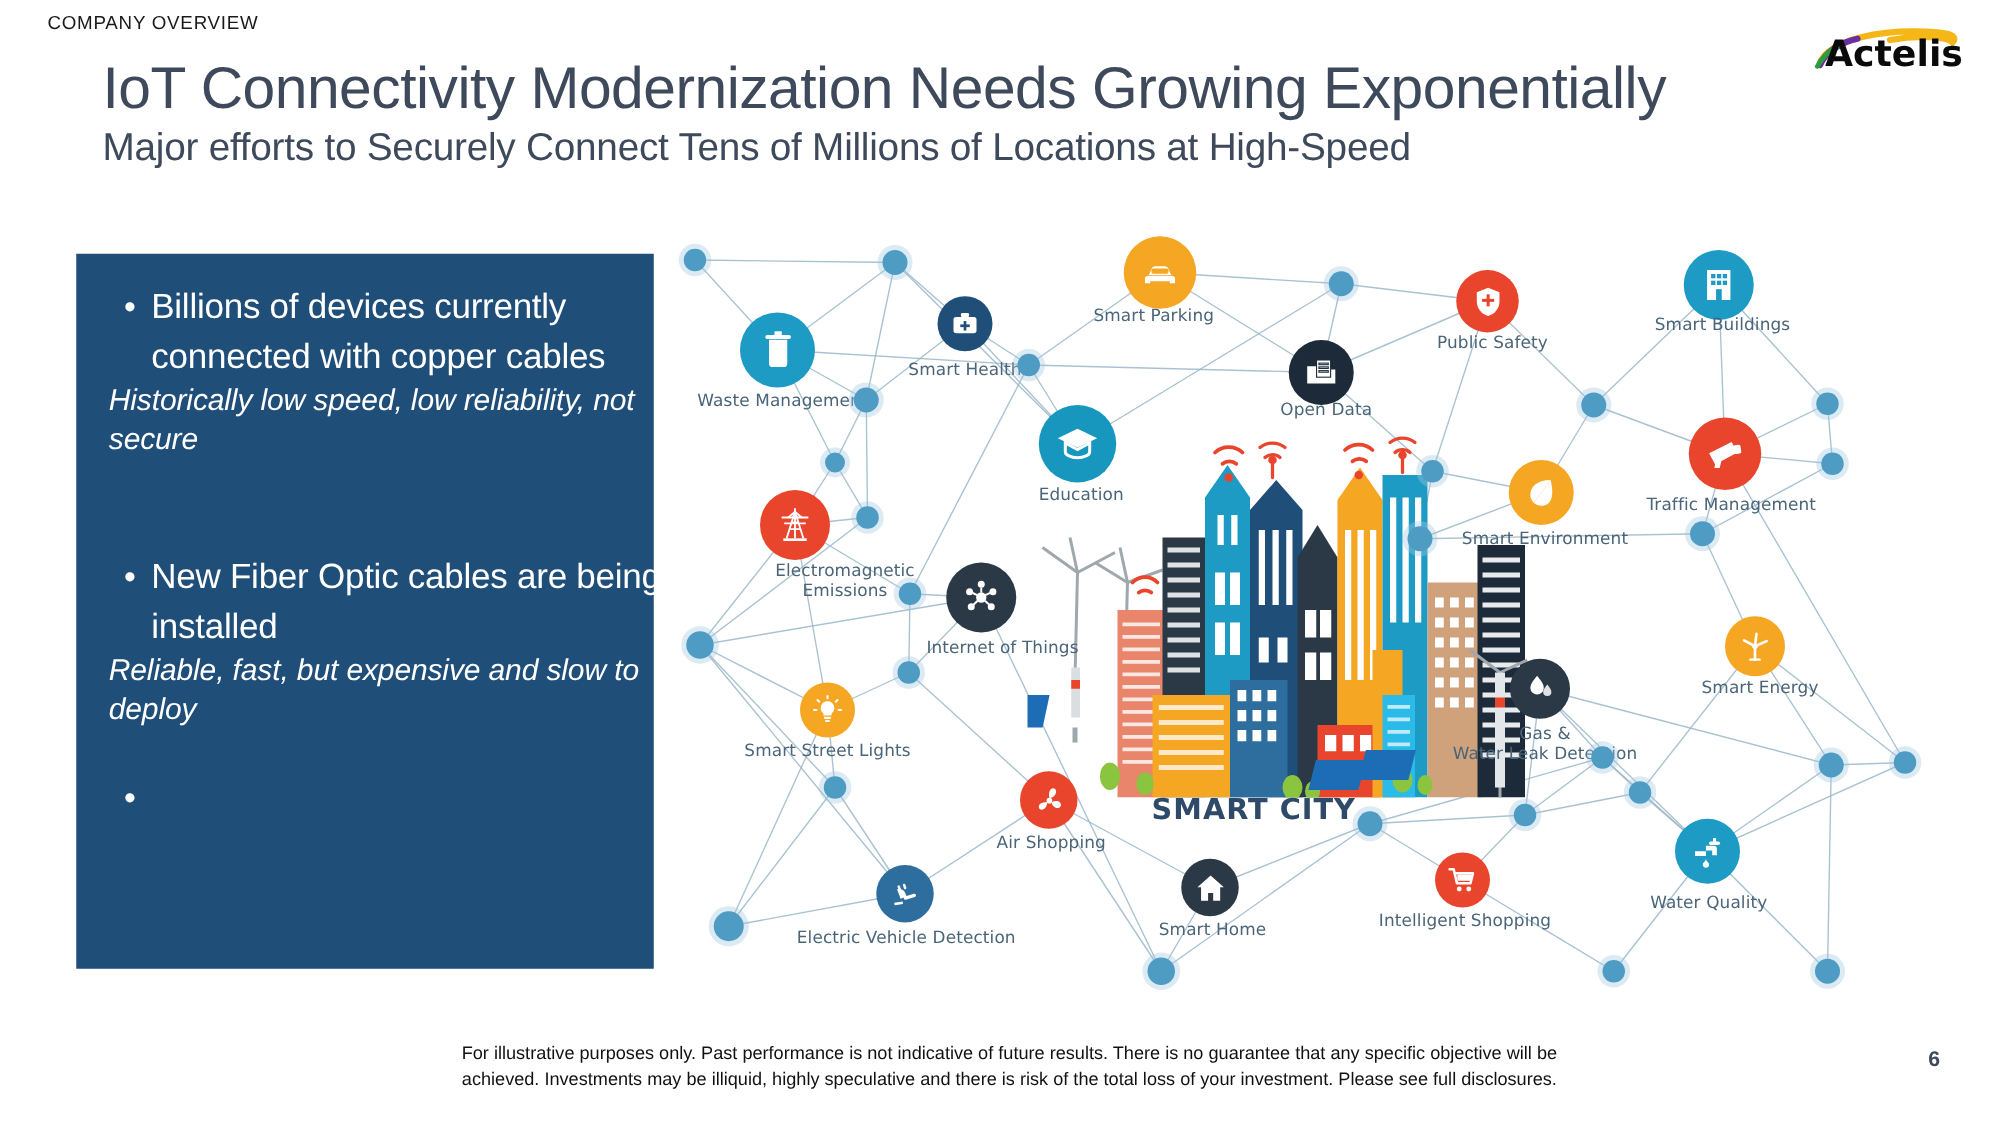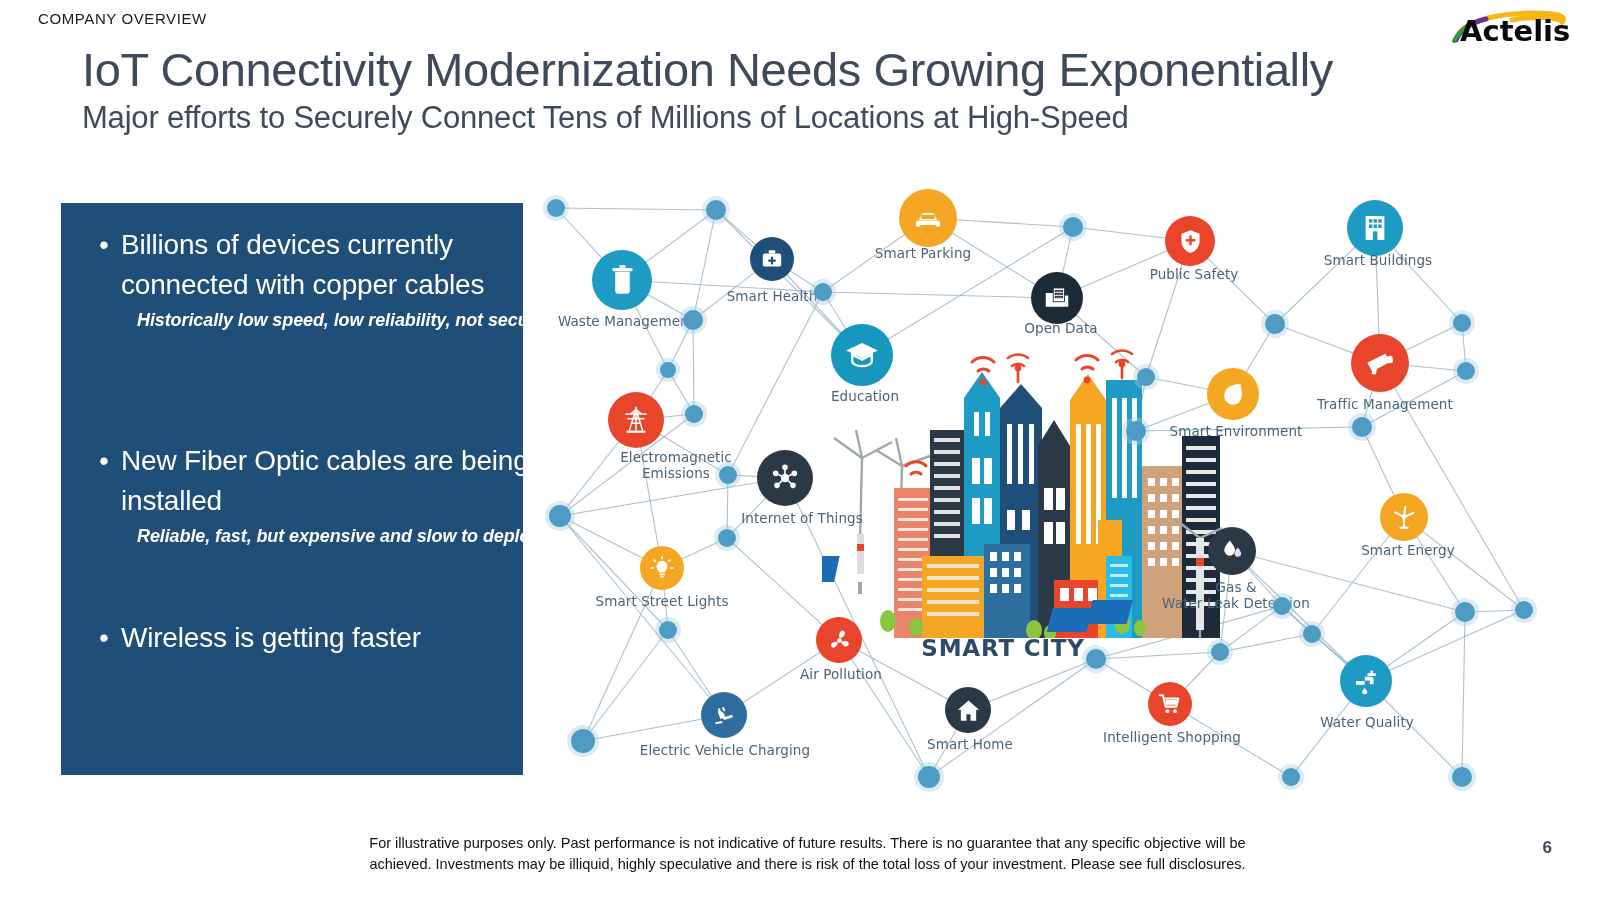--- a/index.html
+++ b/index.html
@@ -8,31 +8,31 @@
 
   
   #eyebrow{position:absolute;left:38px;top:10px;font-size:15px;letter-spacing:.6px;
            color:#1a1a1a;font-weight:400;}
   #title{position:absolute;left:82px;top:42px;font-size:47px;color:#3E4A5B;
          font-weight:400;letter-spacing:-.4px;white-space:nowrap;}
   #subtitle{position:absolute;left:82px;top:100px;font-size:31px;color:#3E4A5B;
             font-weight:400;letter-spacing:-.2px;white-space:nowrap;}
 
   
-  #logo{position:absolute;right:26px;top:8px;width:140px;height:42px;}
+  #logo{position:absolute;right:26px;top:20px;width:140px;height:42px;}
 
   
   #panel{position:absolute;left:61px;top:203px;width:462px;height:572px;
          background:#1F4E79;}
   .blk{position:absolute;left:0;width:100%;}
   .bullet{display:flex;color:#fff;}
   .dot{width:34px;flex:0 0 34px;text-align:center;font-size:27px;line-height:40px;}
   .btext{font-size:28px;line-height:40px;font-weight:400;letter-spacing:-.2px;}
-  .sub{margin-left:50px;font-size:18px;line-height:31px;font-style:italic;
-       color:#fff;font-weight:700;letter-spacing:-.1px;}
+  .sub{font-size:24px;line-height:31px;font-style:italic;
+       color:#fff;font-weight:400;letter-spacing:-.1px;}
 
   
   #diagram{position:absolute;left:540px;top:188px;width:1000px;height:612px;}
   #net{position:absolute;left:0;top:0;width:1000px;height:612px;}
 
   .node{position:absolute;transform:translate(-50%,-50%);
         display:flex;align-items:center;justify-content:center;border-radius:50%;}
   .node svg{display:block;}
   .nlabel{position:absolute;transform:translate(-50%,0);
           font-size:13.5px;color:#4A6478;white-space:nowrap;
@@ -78,21 +78,20 @@
     <div class="bullet">
       <div class="dot">•</div>
       <div class="btext">New Fiber Optic cables are being installed</div>
     </div>
     <div class="sub">Reliable, fast, but expensive and slow to deploy</div>
   </div>
 
   <div class="blk" style="top:415px;padding:0 26px;">
     <div class="bullet">
       <div class="dot">•</div>
-      <div class="btext">Wireless is getting faster</div>
     </div>
   </div>
 </div>
 
 <div id="diagram">
   <svg id="net" viewBox="0 0 1000 612">
       <line x1="82" y1="92" x2="153" y2="132" stroke="#9BB7C9" stroke-width="1.1" opacity=".85"></line>
       <line x1="82" y1="92" x2="16" y2="20" stroke="#9BB7C9" stroke-width="1.1" opacity=".85"></line>
       <line x1="82" y1="92" x2="128" y2="182" stroke="#9BB7C9" stroke-width="1.1" opacity=".85"></line>
       <line x1="82" y1="92" x2="283" y2="104" stroke="#9BB7C9" stroke-width="1.1" opacity=".85"></line>
@@ -542,21 +541,21 @@
     </div>
     <div class="nlabel" style="left: 868px; top: 354px;">Smart Energy</div>
     <div class="node" style="left: 299px; top: 452px; width: 46px; height: 46px; background: rgb(232, 69, 44);">
       <svg viewBox="0 0 24 24" width="27" height="27" fill="#fff">
         <circle cx="12" cy="12" r="2"></circle>
         <path d="M12 10.2c-.6-3-.2-5.4 1.4-6.6 2.2-1.6 4.4 1.2 3 3.6-1 1.8-2.6 2.8-4.4 3z"></path>
         <path d="M13.4 13.2c2.8-1.2 5.2-1.2 6.4.4 1.6 2.2-1.2 4.6-3.4 3.4-1.8-1-2.8-2.4-3-3.8z"></path>
         <path d="M10.6 13.2c-.4 3-1.8 5-3.8 5.2-2.6.2-3.2-3.2-1-4.4 1.6-.8 3.4-1 4.8-.8z"></path>
       </svg>
     </div>
-    <div class="nlabel" style="left: 301px; top: 478px;">Air Pollution</div>
+    <div class="nlabel" style="left: 301px; top: 478px;">Air Shopping</div>
     <div class="node" style="left: 826px; top: 493px; width: 52px; height: 52px; background: rgb(29, 155, 196);">
       <svg viewBox="0 0 24 24" width="30" height="30" fill="#fff">
         <path d="M4 12h7v3H4z"></path>
         <path d="M11 8.5h5a2 2 0 0 1 2 2v4h-3v-3h-4z"></path>
         <rect x="13" y="5.8" width="7" height="2.2" rx="1.1"></rect>
         <rect x="15.5" y="3.6" width="2" height="2.4"></rect>
         <path d="M7 15.5c0 2.4-2 2.4-2 4a2 2 0 0 0 4 0c0-1.6-2-1.6-2-4z" transform="translate(4 1)"></path>
       </svg>
     </div>
     <div class="nlabel" style="left: 827px; top: 526px;">Water Quality</div>
@@ -577,21 +576,21 @@
     <div class="nlabel" style="left: 430px; top: 548px;">Smart Home</div>
     <div class="node" style="left: 184px; top: 527px; width: 46px; height: 46px; background: rgb(46, 110, 158);">
       <svg viewBox="0 0 24 24" width="27" height="27" fill="#fff">
         <path d="M7 7.5a4.6 4.6 0 0 1 4.6 4.6v2.6H7z" transform="rotate(-20 9 11)"></path>
         <rect x="10.5" y="12.5" width="9" height="2.4" rx="1.2" transform="rotate(-16 15 13.7)"></rect>
         <rect x="6.6" y="5.5" width="1.8" height="4" rx=".9" transform="rotate(-20 7.5 7.5)"></rect>
         <rect x="10.4" y="4.4" width="1.8" height="4" rx=".9" transform="rotate(-20 11.3 6.4)"></rect>
         <path d="M4 17.5h6v1.8H4z" transform="rotate(-10 7 18.4)"></path>
       </svg>
     </div>
-    <div class="nlabel" style="left: 185px; top: 554px;">Electric Vehicle Charging</div>
+    <div class="nlabel" style="left: 185px; top: 554px;">Electric Vehicle Detection</div>
     <div class="node" style="left: 16px; top: 20px; width: 18px; height: 18px; background: rgb(78, 155, 196); box-shadow: rgba(160, 200, 224, 0.38) 0px 0px 0px 4px;"></div>
     <div class="node" style="left: 176px; top: 22px; width: 20px; height: 20px; background: rgb(78, 155, 196); box-shadow: rgba(160, 200, 224, 0.38) 0px 0px 0px 4px;"></div>
     <div class="node" style="left: 533px; top: 39px; width: 20px; height: 20px; background: rgb(78, 155, 196); box-shadow: rgba(160, 200, 224, 0.38) 0px 0px 0px 4px;"></div>
     <div class="node" style="left: 735px; top: 136px; width: 20px; height: 20px; background: rgb(78, 155, 196); box-shadow: rgba(160, 200, 224, 0.38) 0px 0px 0px 4px;"></div>
     <div class="node" style="left: 922px; top: 135px; width: 18px; height: 18px; background: rgb(78, 155, 196); box-shadow: rgba(160, 200, 224, 0.38) 0px 0px 0px 4px;"></div>
     <div class="node" style="left: 283px; top: 104px; width: 18px; height: 18px; background: rgb(78, 155, 196); box-shadow: rgba(160, 200, 224, 0.38) 0px 0px 0px 4px;"></div>
     <div class="node" style="left: 153px; top: 132px; width: 20px; height: 20px; background: rgb(78, 155, 196); box-shadow: rgba(160, 200, 224, 0.38) 0px 0px 0px 4px;"></div>
     <div class="node" style="left: 128px; top: 182px; width: 16px; height: 16px; background: rgb(78, 155, 196); box-shadow: rgba(160, 200, 224, 0.38) 0px 0px 0px 4px;"></div>
     <div class="node" style="left: 154px; top: 226px; width: 18px; height: 18px; background: rgb(78, 155, 196); box-shadow: rgba(160, 200, 224, 0.38) 0px 0px 0px 4px;"></div>
     <div class="node" style="left: 188px; top: 287px; width: 18px; height: 18px; background: rgb(78, 155, 196); box-shadow: rgba(160, 200, 224, 0.38) 0px 0px 0px 4px;"></div>

